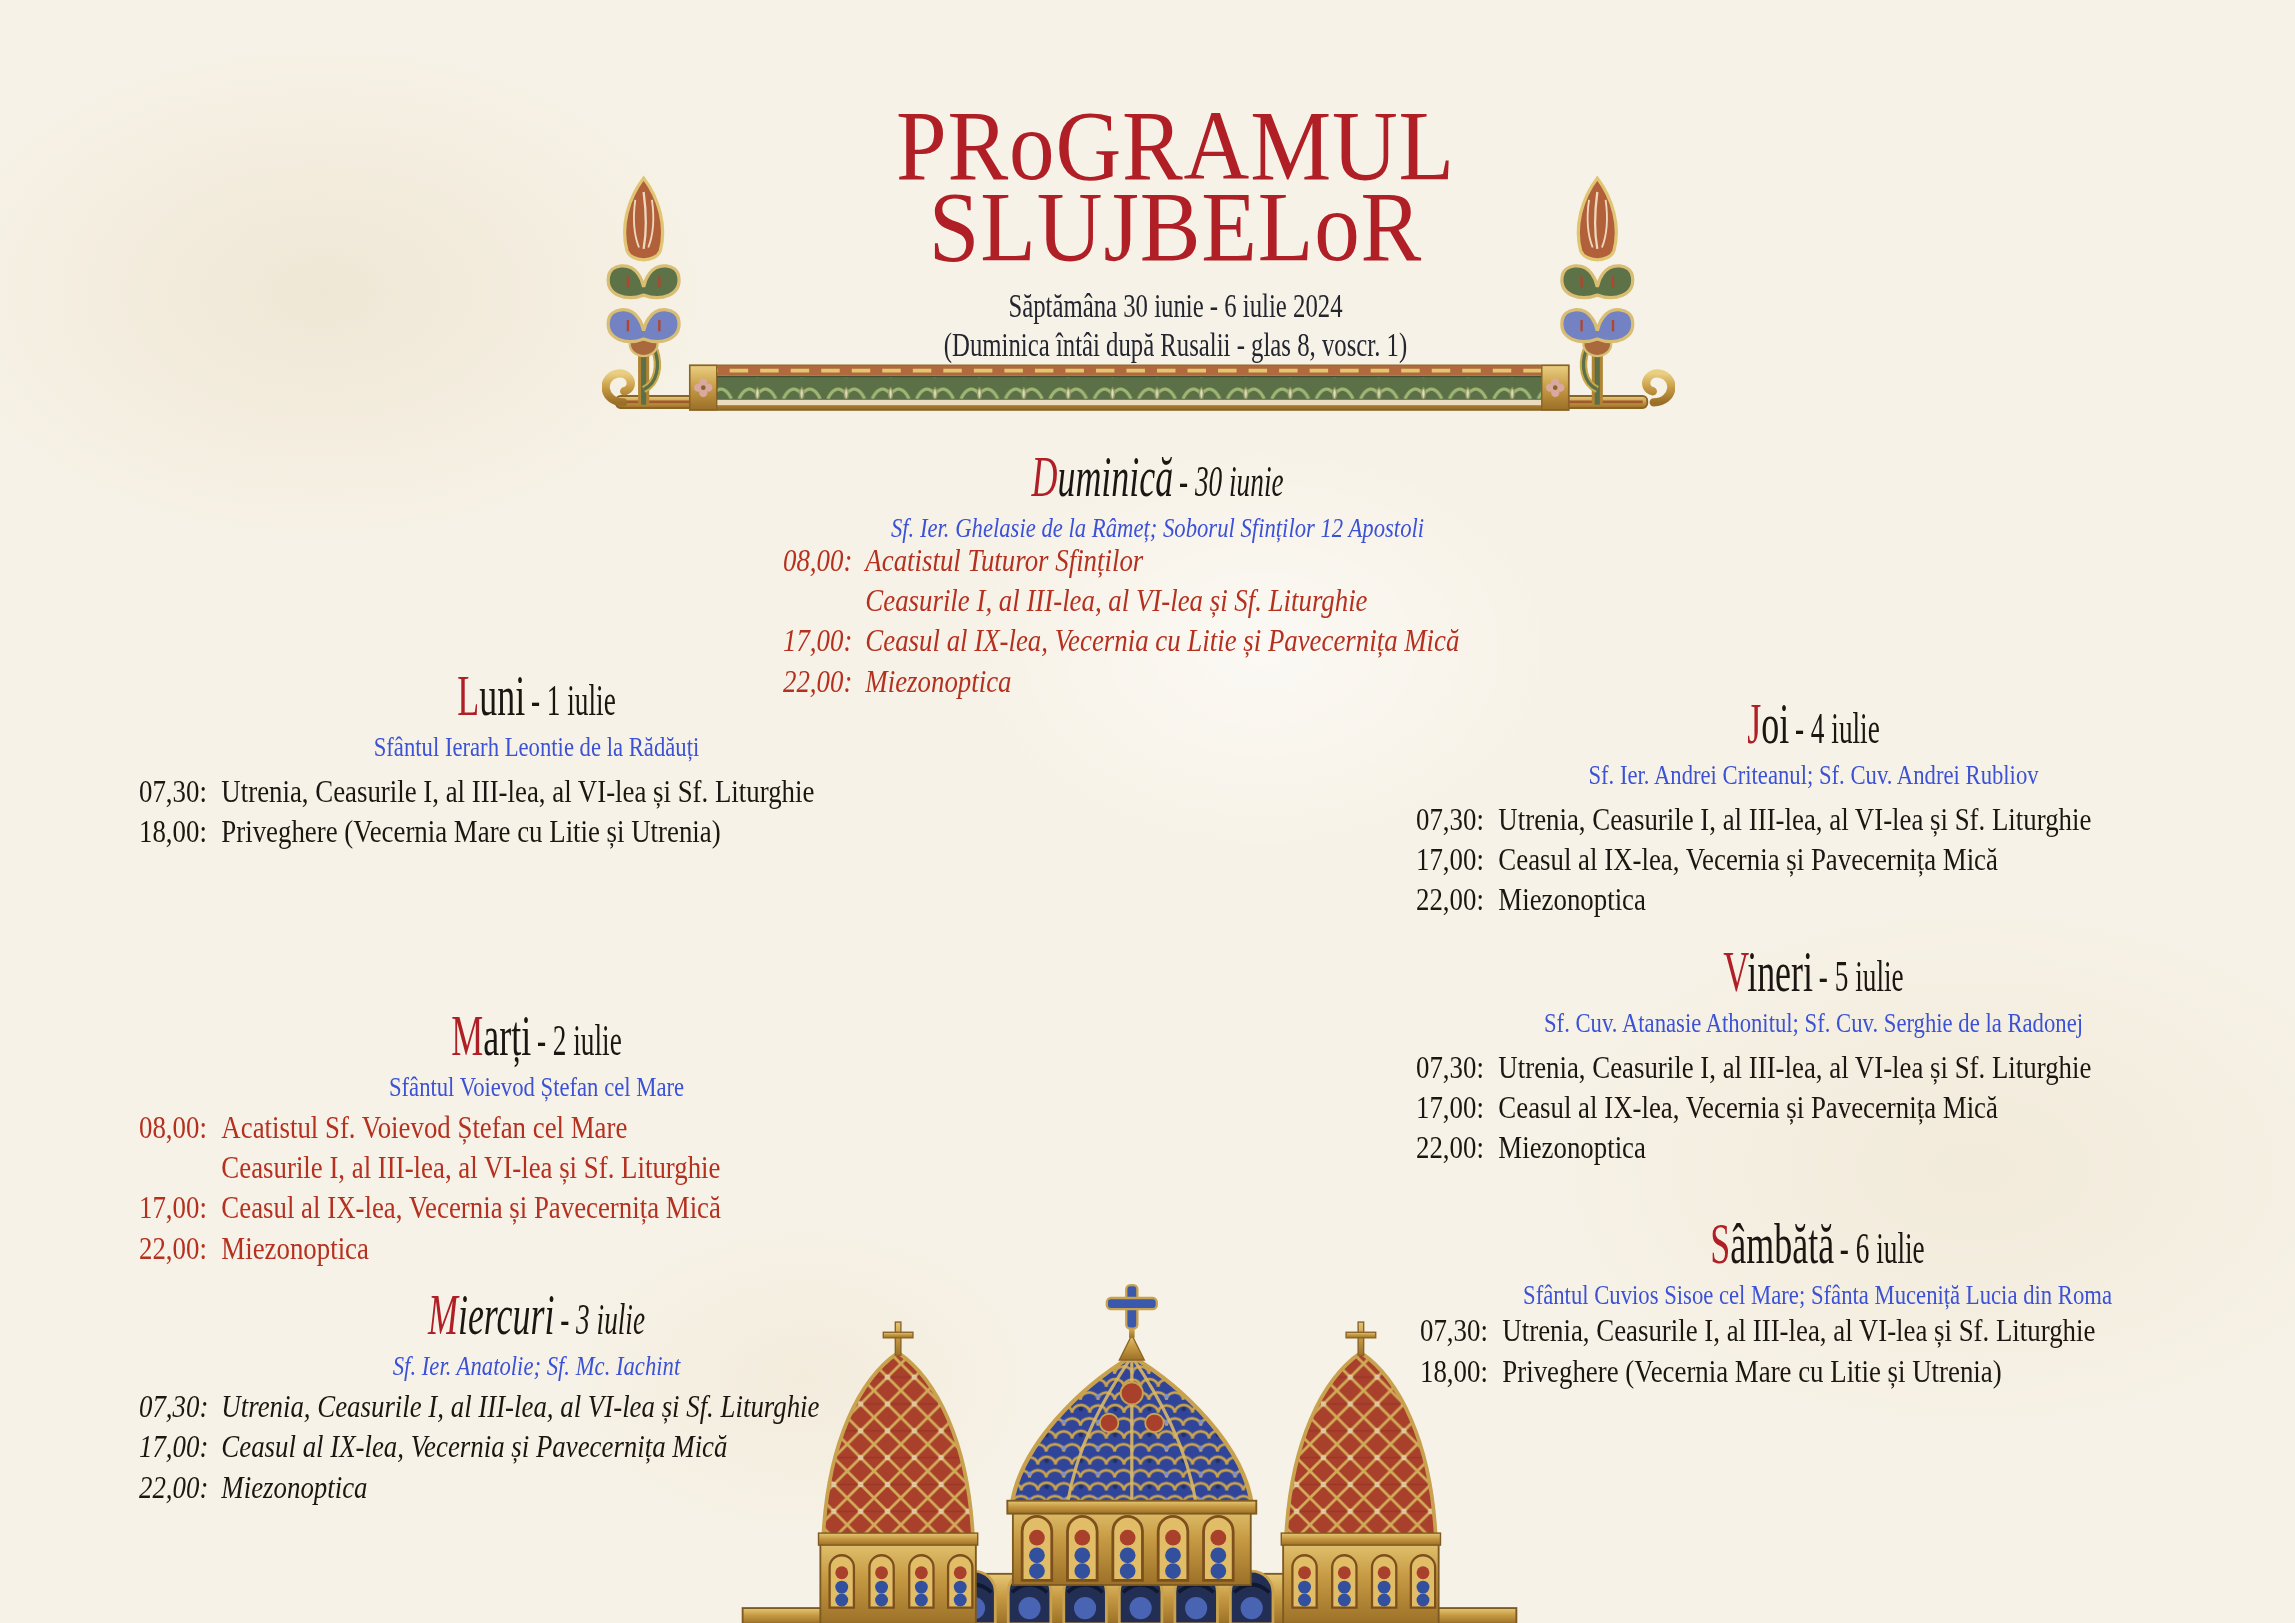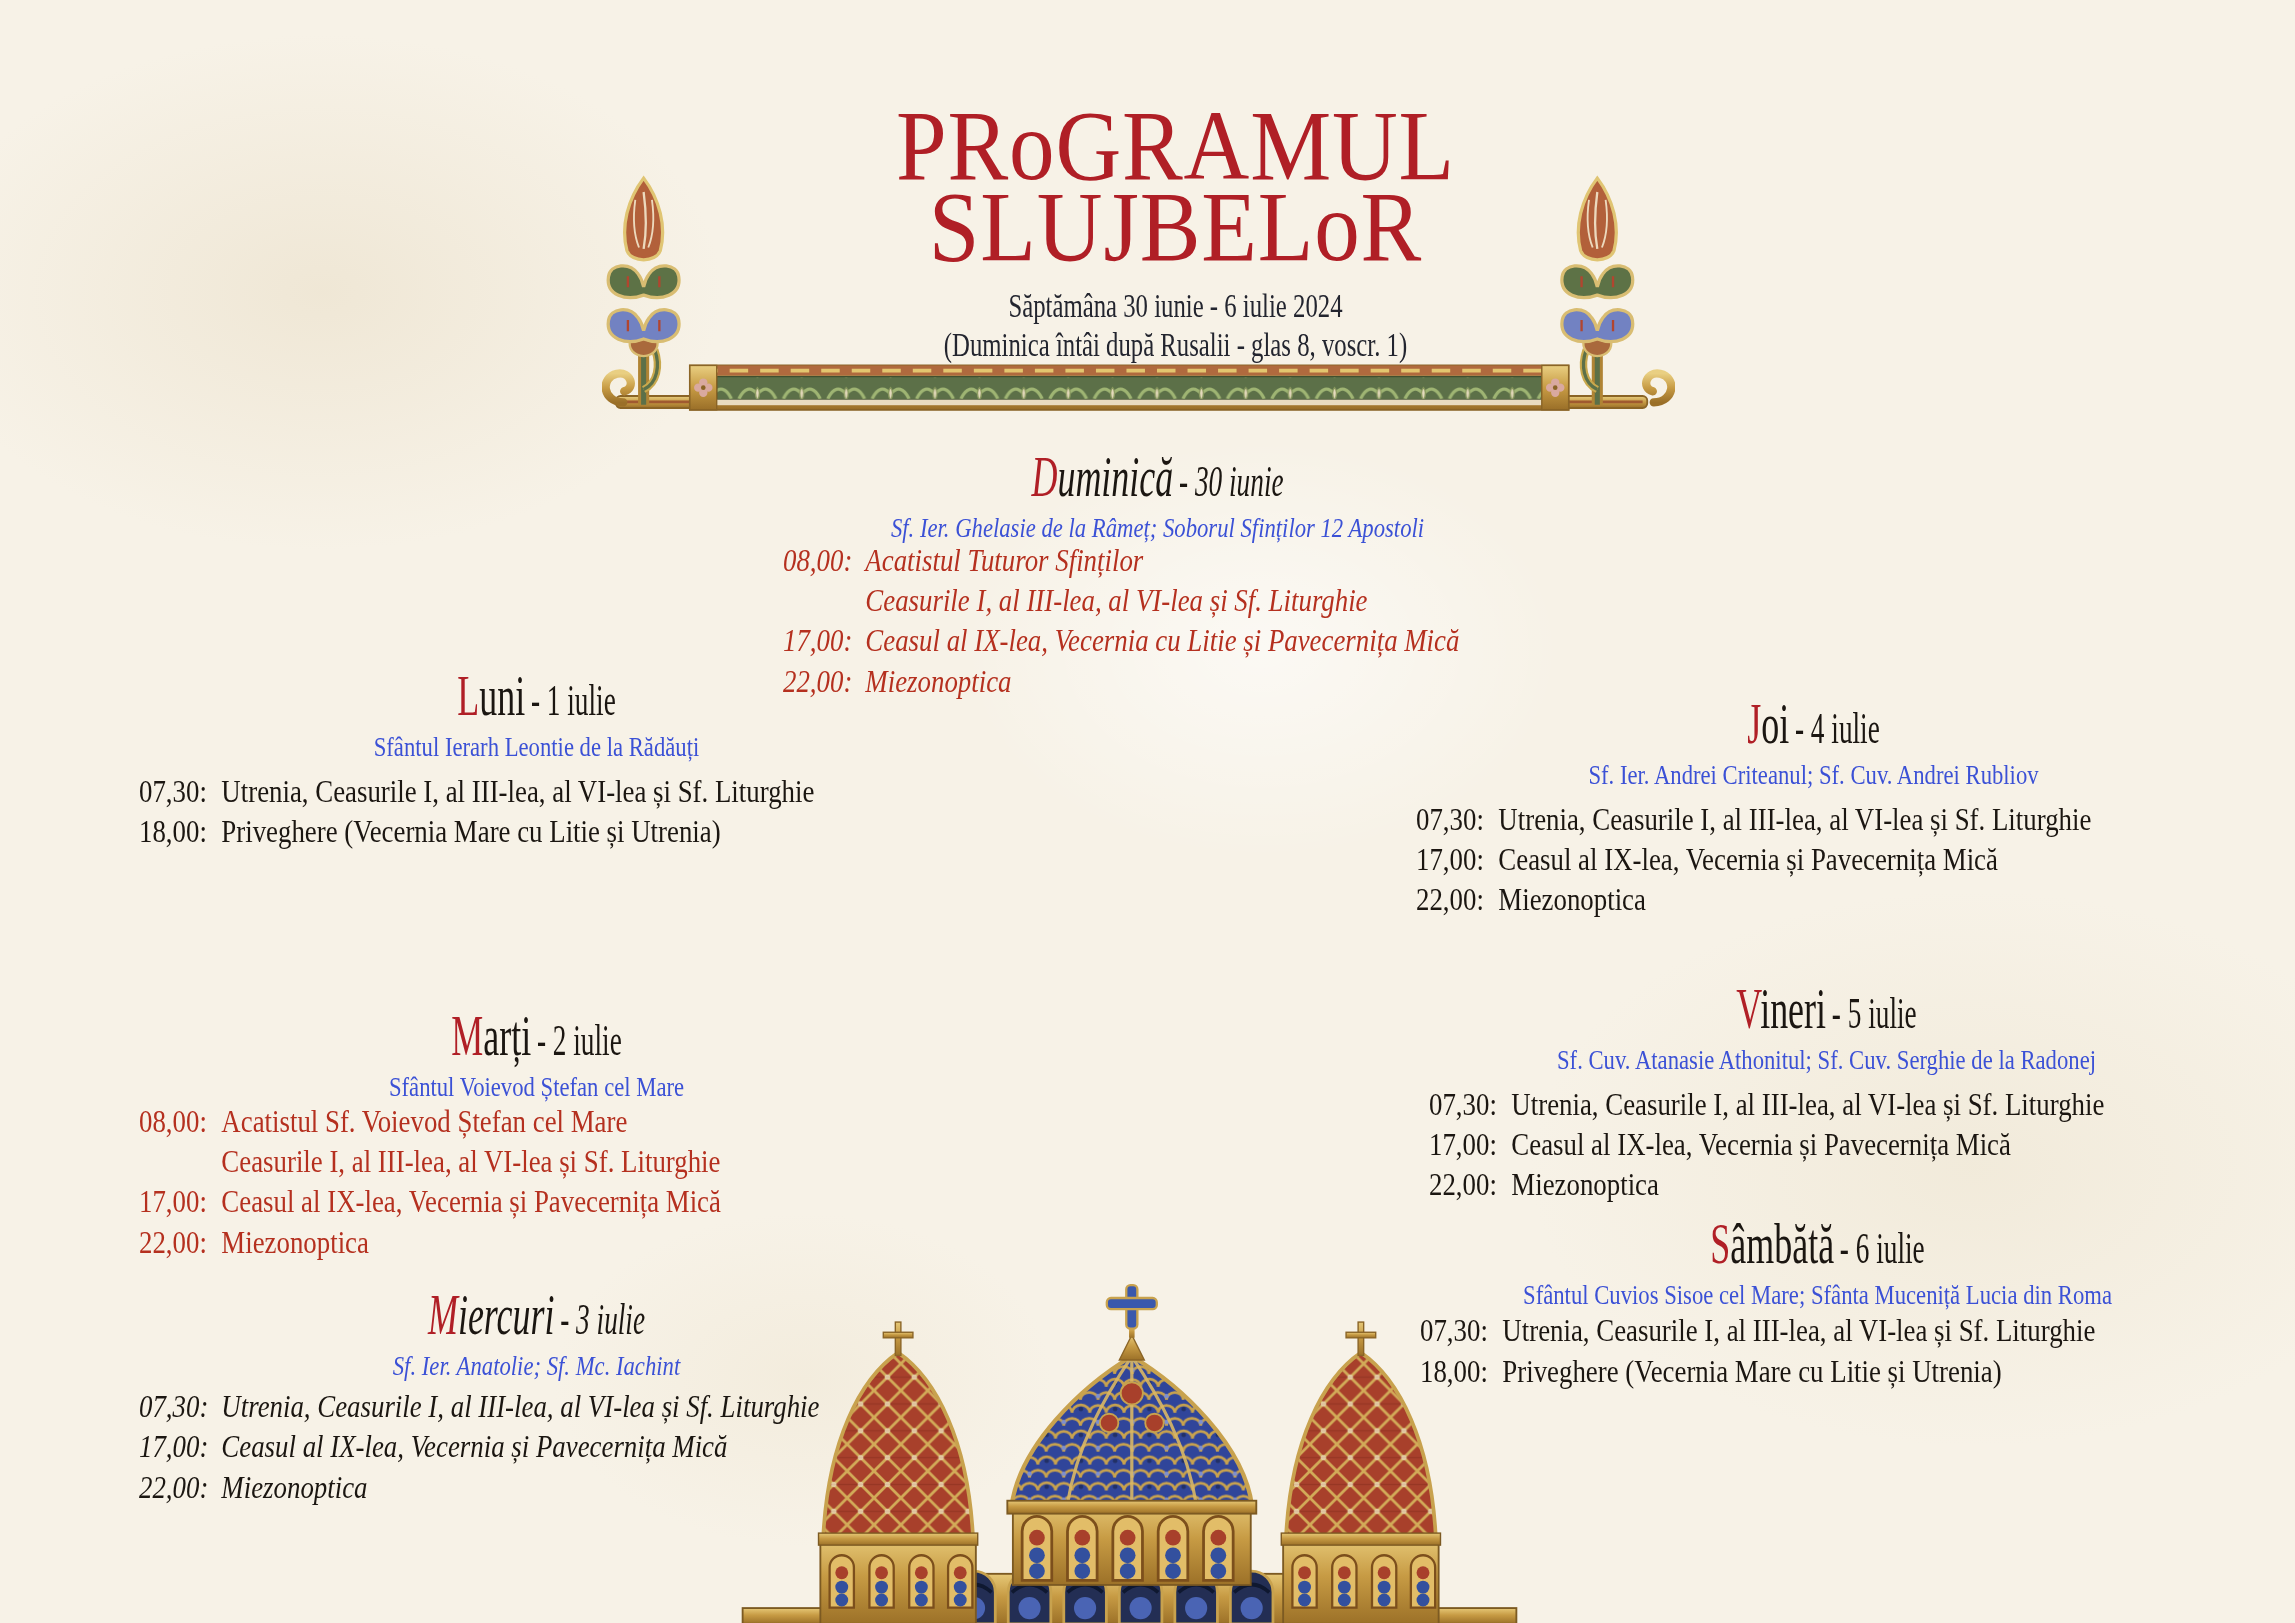--- a/index.html
+++ b/index.html
@@ -43,26 +43,26 @@
     transform:scaleX(.88);transform-origin:0 50%;
   }
   .row .t{display:inline-block;min-width:89px;margin-right:4.6px;}
   .day.feast .row{color:#b5301f;}
   
   #sec-duminica{left:769px;top:445px;width:777px;font-style:italic;}
   #sec-duminica .rows{padding-left:14px;}
   #sec-luni{left:134px;top:664px;width:805px;}
   #sec-luni .rows{margin-top:12px;padding-left:4.6px;}
   #sec-marti{left:134px;top:1004px;width:805px;}
-  #sec-marti .rows{margin-top:2px;padding-left:4.6px;}
+  #sec-marti .rows{margin-top:8px;padding-left:4.6px;}
   #sec-miercuri{left:134px;top:1283px;width:805px;font-style:italic;}
   #sec-miercuri .rows{margin-top:8.3px;padding-left:4.6px;}
   #sec-joi{left:1411px;top:692px;width:805px;}
   #sec-joi .rows{margin-top:12px;padding-left:5.1px;}
-  #sec-vineri{left:1411px;top:977px;width:805px;margin-left:13px;}
+  #sec-vineri{left:1411px;top:940px;width:805px;}
   #sec-vineri .rows{margin-top:12px;padding-left:5.1px;}
   #sec-sambata{left:1415px;top:1212px;width:805px;}
   #sec-sambata .rows{margin-top:3.7px;padding-left:5.1px;}
   
   .ornament{left:602px;top:171px;width:1073px;height:301px;pointer-events:none;}
   .church{left:713px;top:1283px;width:833px;height:341px;pointer-events:none;}
 </style>
 </head>
 <body>
 

